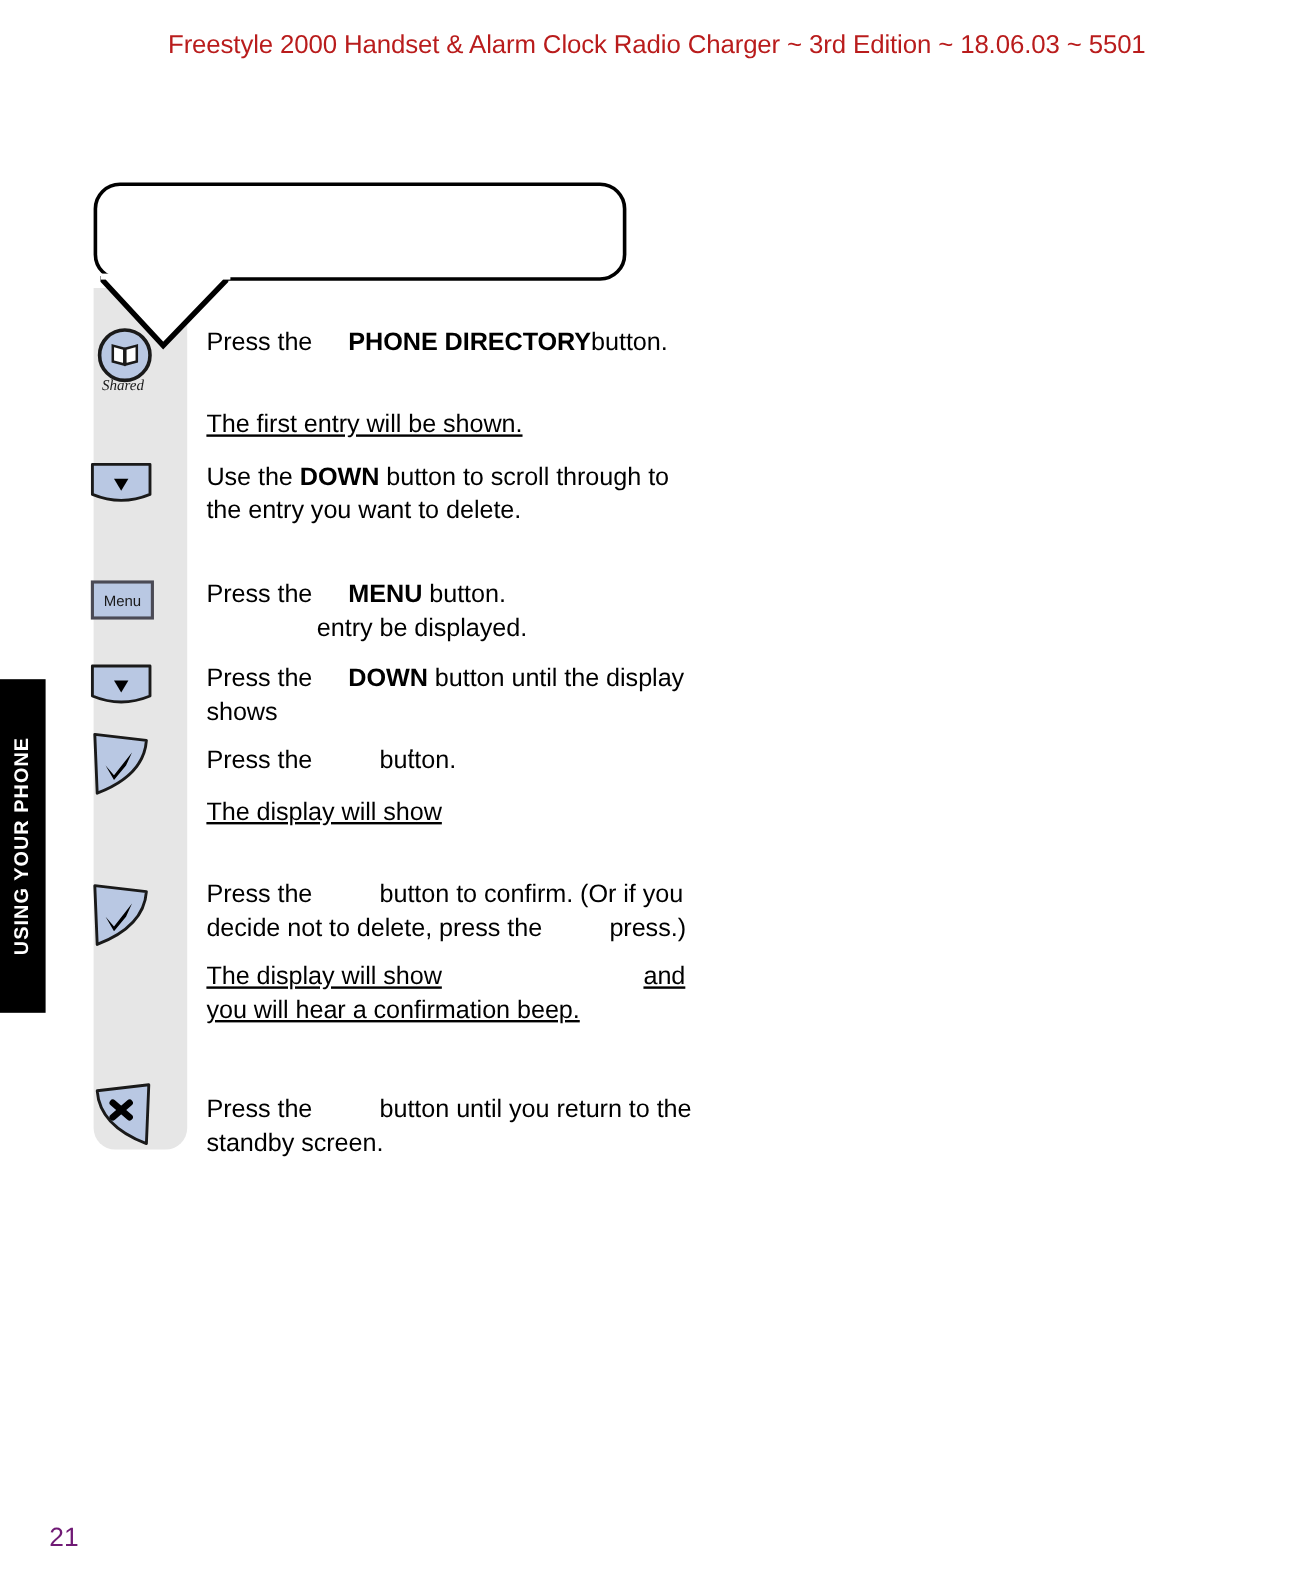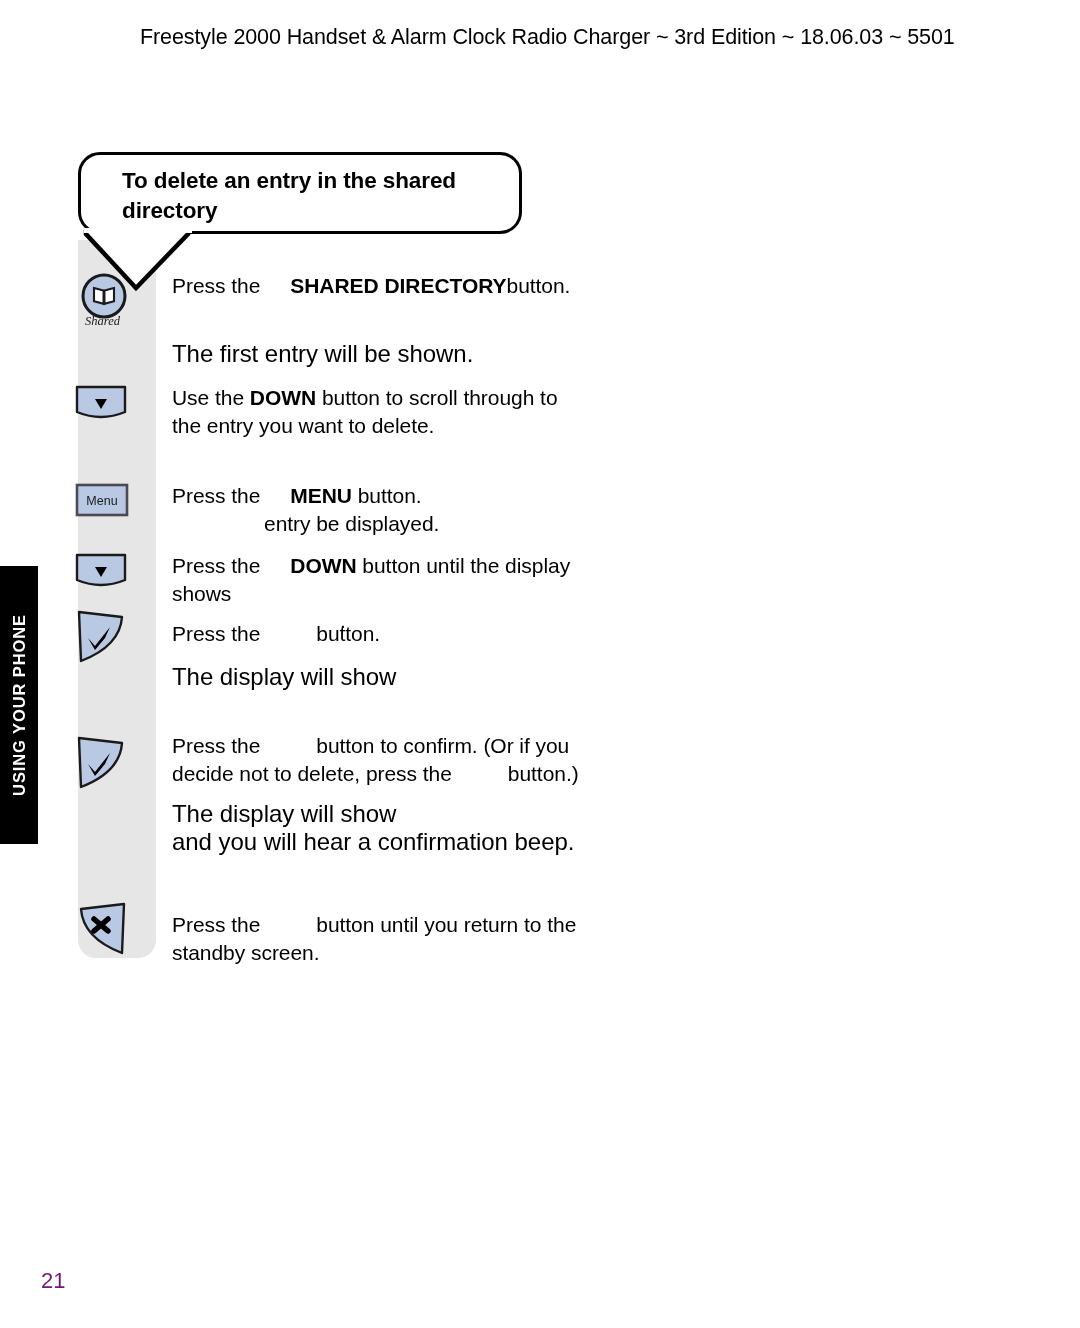--- a/index.html
+++ b/index.html
@@ -17,21 +17,21 @@
   }
 
   
   .page-header {
     position: absolute;
     left: 140px;
     top: 25px;
     font-size: 21.5px;
     letter-spacing: -0.1px;
     white-space: nowrap;
-    color: #000000;
+    color: #b91c1c;
   }
 
   
   .side-tab {
     position: absolute;
     left: 0px;
     top: 566px;
     width: 38px;
     height: 278px;
     background: #000000;
@@ -124,23 +124,24 @@
   .gap-sm { display: inline-block; width: 30px; }
   .gap-md { display: inline-block; width: 56px; }
   .gap-lg { display: inline-block; width: 92px; }
   .gap-xl { display: inline-block; width: 112px; }
 
   
   .para {
     position: absolute;
     left: 172px;
     width: 400px;
-    font-size: 24px;
+    font-size: 21px;
     line-height: 27.5px;
     letter-spacing: -0.05px;
+    text-decoration: underline;
   }
 
   
   .btn-art { display: block; }
 
   
   .page-number {
     position: absolute;
     left: 41px;
     top: 1268px;
@@ -154,41 +155,40 @@
 <div class="page-header">Freestyle 2000 Handset &amp; Alarm Clock Radio Charger  ~ 3rd Edition ~ 18.06.03 ~ 5501</div>
 
 <div class="side-tab">
   <span class="side-tab-label">USING YOUR PHONE</span>
 </div>
 
 <div class="icon-column"></div>
 
 <div class="callout">
   <div class="callout-body"></div>
-  <div class="callout-title">To delete an entry in the shared directory</div>
   <svg class="callout-tail" viewBox="0 0 108 66">
     <path d="M2 2 L2 6 L52 60 L104 6 L104 2" fill="#ffffff" stroke="#000000" stroke-width="4.5" stroke-linejoin="miter" stroke-linecap="butt"></path>
     <rect x="0" y="0" width="108" height="5" fill="#ffffff"></rect>
   </svg>
 </div>
 
 <div class="step" style="top:272px;">
   <div class="step-icon">
     <svg class="btn-art" width="62" height="62" viewBox="0 0 62 62">
       <circle cx="30" cy="24" r="21" fill="#b9c8e3" stroke="#1a1a1a" stroke-width="3"></circle>
       <g stroke="#1a1a1a" stroke-width="2.1" fill="#ffffff">
         <path d="M20 16 L29.6 18.6 L29.6 31.8 L20 29.2 Z"></path>
         <path d="M40 16 L30.4 18.6 L30.4 31.8 L40 29.2 Z"></path>
       </g>
       <line x1="30" y1="18.2" x2="30" y2="32" stroke="#1a1a1a" stroke-width="2.1"></line>
       <text x="11" y="53" font-family="'Liberation Serif', serif" font-size="12.5" font-style="italic" fill="#1a1a1a">Shared</text>
     </svg>
   </div>
   <div class="step-text">
-    <span>Press the</span><span class="gap-sm"></span><b>SHARED DIRECTORY</b><span>button.</span>
+    <span>Press the</span><span class="gap-sm"></span><b>PHONE DIRECTORY</b><span>button.</span>
   </div>
 </div>
 
 <div class="para" style="top:340px;">The first entry will be shown.</div>
 
 <div class="step" style="top:384px;">
   <div class="step-icon">
     <svg class="btn-art" width="62" height="44" viewBox="0 0 62 44">
       <path d="M3 3 L51 3 L51 28 Q27 38 3 28 Z" fill="#b9c8e3" stroke="#1a1a1a" stroke-width="2.4" stroke-linejoin="round"></path>
       <path d="M21 15 L33 15 L27 25 Z" fill="#000000"></path>
@@ -240,21 +240,21 @@
 <div class="para" style="top:663px;">The display will show</div>
 
 <div class="step" style="top:732px;">
   <div class="step-icon">
     <svg class="btn-art" width="62" height="62" viewBox="0 0 62 62">
       <path d="M5 6 L48 11 Q46 40 7 55 Z" fill="#b9c8e3" stroke="#1a1a1a" stroke-width="2.4" stroke-linejoin="round"></path>
       <path d="M14 32 L21 40 L36 21 L31 32 L21 44 Z" fill="#000000"></path>
     </svg>
   </div>
   <div class="step-text" style="width:420px;">
-    <span>Press the</span><span class="gap-md"></span><span>button to confirm. (Or if you decide not to delete, press the</span><span class="gap-md"></span><span>button.)</span>
+    <span>Press the</span><span class="gap-md"></span><span>button to confirm. (Or if you decide not to delete, press the</span><span class="gap-md"></span><span>press.)</span>
   </div>
 </div>
 
 <div class="para" style="top:800px; width:420px;">
   <span>The display will show</span><span class="gap-xl"></span><span class="gap-md"></span><span>and you will hear a confirmation beep.</span>
 </div>
 
 <div class="step" style="top:898px;">
   <div class="step-icon">
     <svg class="btn-art" width="62" height="62" viewBox="0 0 62 62">

